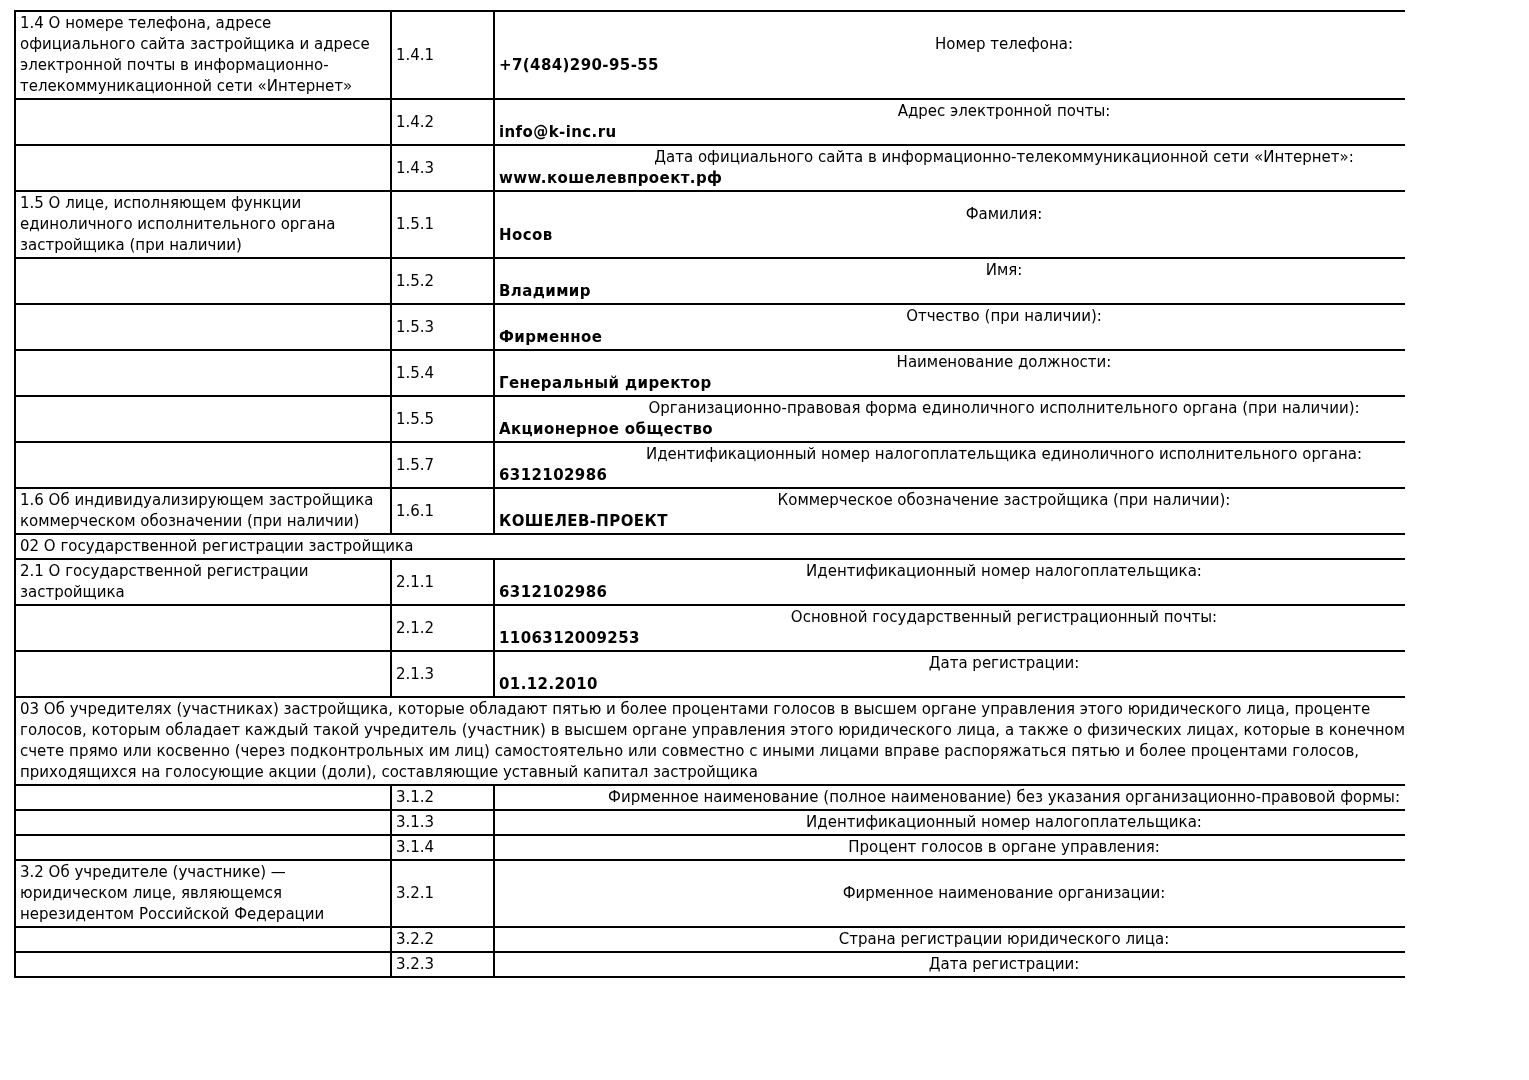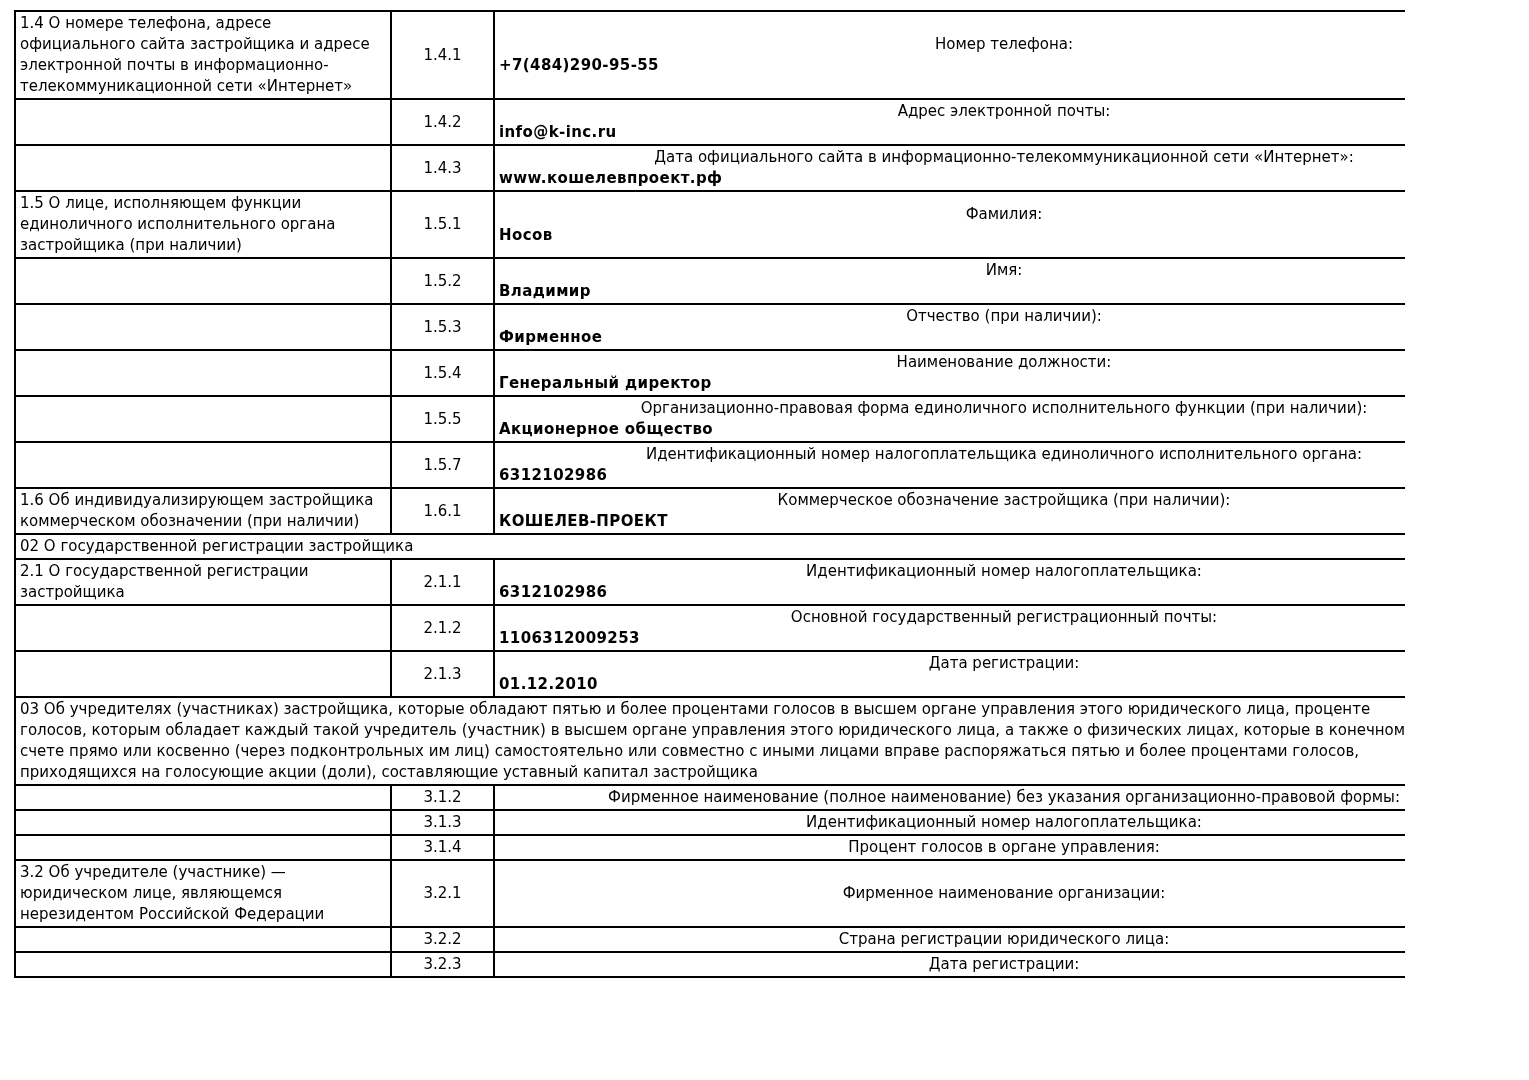--- a/index.html
+++ b/index.html
@@ -28,21 +28,20 @@
     vertical-align: middle;
     padding: 1px 4px;
     overflow: hidden;
   }
   td.c1 {
     white-space: pre-line;     
     padding: 0 4px;
   }
   td.c2 {
     padding: 0 4px;
-    text-align: center;
   }
   td.c3 {
     padding: 1px 4px;
   }
   td.sec {
     white-space: pre-line;     
     padding: 1px 4px;
   }
   .lbl {
     font-weight: normal;
@@ -122,21 +121,21 @@
           <td class="c2">1.5.4</td>
           <td class="c3">
             <div class="lbl">Наименование должности:</div>
             <div class="val">Генеральный директор</div>
           </td>
         </tr>
         <tr>
           <td class="c1"></td>
           <td class="c2">1.5.5</td>
           <td class="c3">
-            <div class="lbl">Организационно-правовая форма единоличного исполнительного функции (при наличии):</div>
+            <div class="lbl">Организационно-правовая форма единоличного исполнительного органа (при наличии):</div>
             <div class="val">Акционерное общество</div>
           </td>
         </tr>
         <tr>
           <td class="c1"></td>
           <td class="c2">1.5.7</td>
           <td class="c3">
             <div class="lbl">Идентификационный номер налогоплательщика единоличного исполнительного органа:</div>
             <div class="val">6312102986</div>
           </td>

